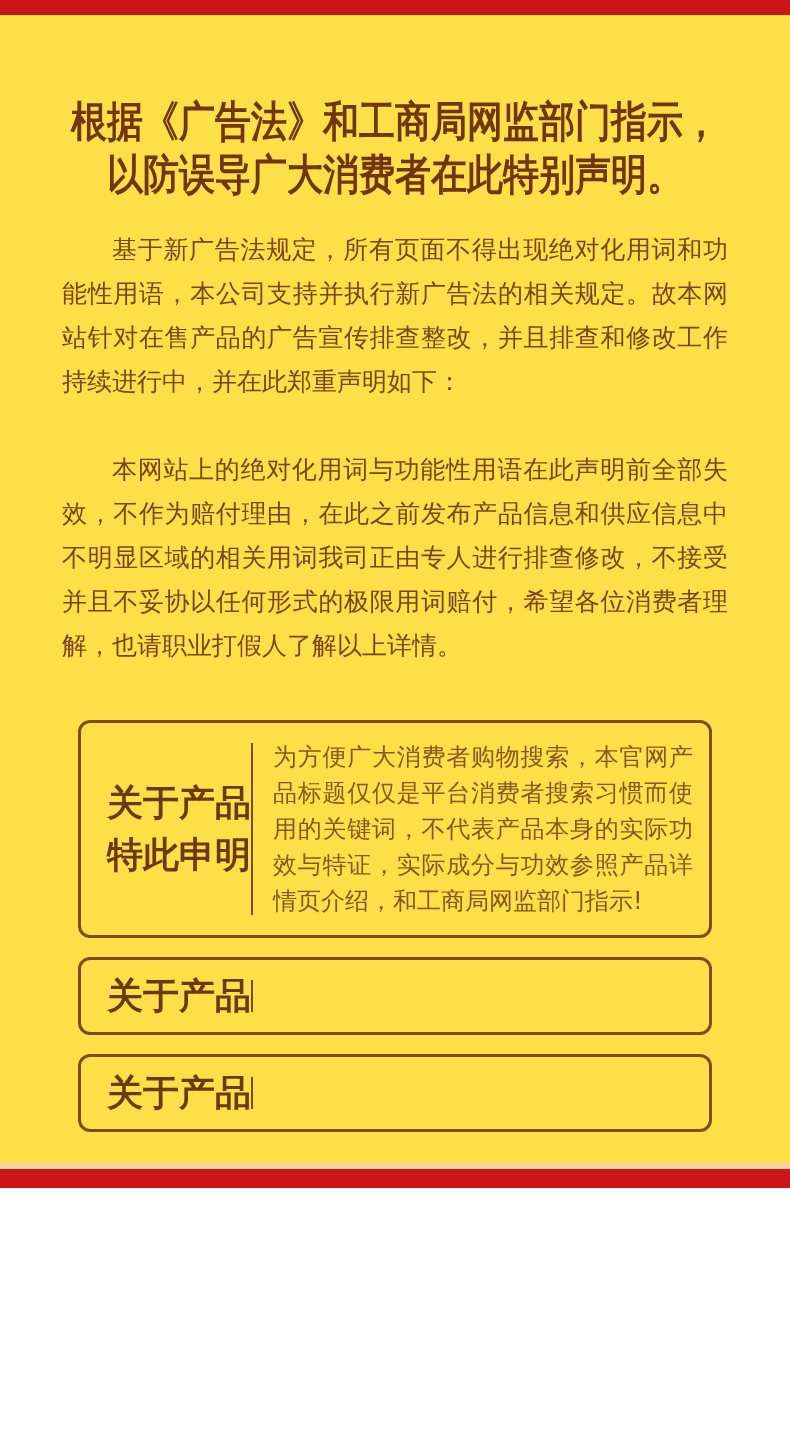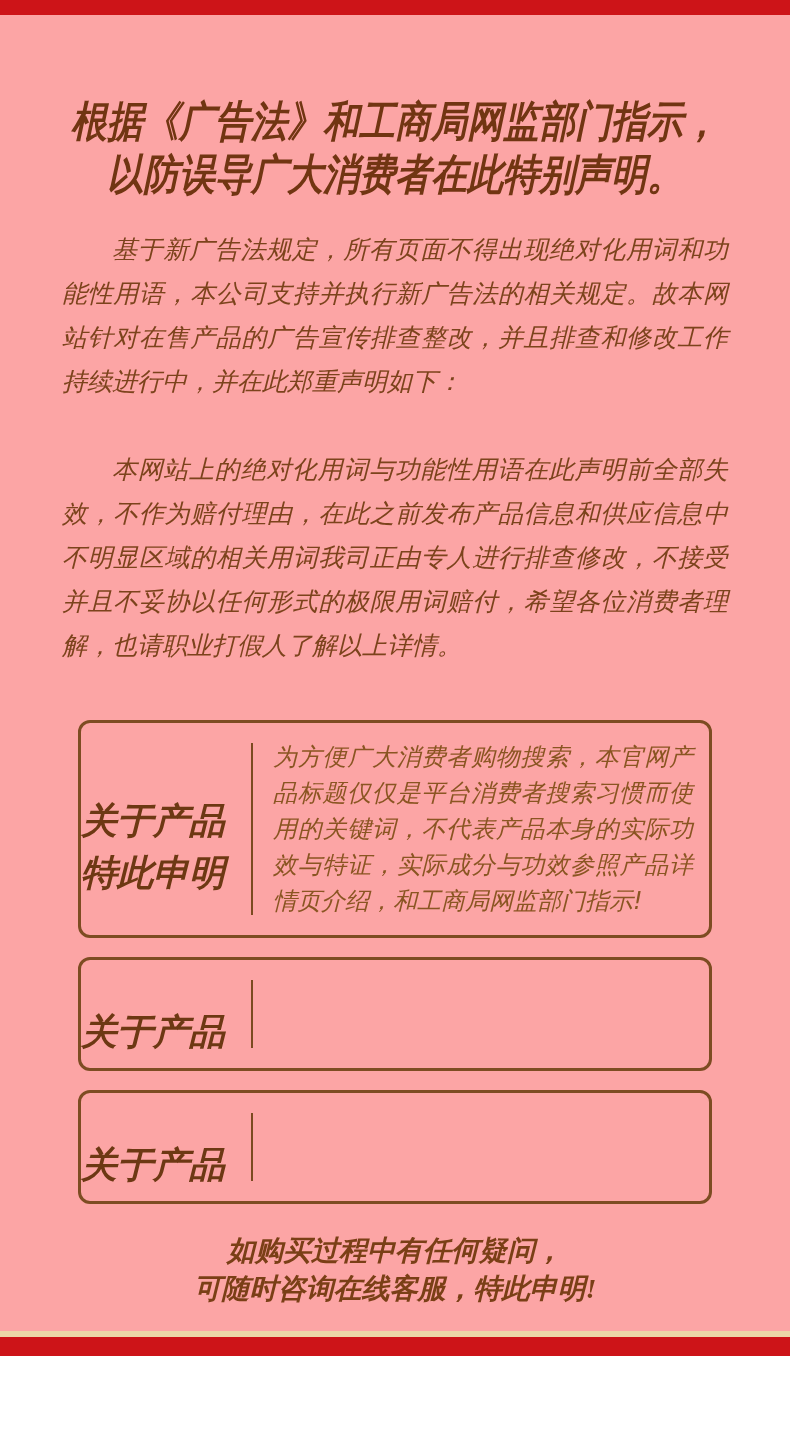--- a/index.html
+++ b/index.html
@@ -4,24 +4,23 @@
 <style>
   html, body { margin: 0; padding: 0; }
   body {
     width: 790px;
     font-family: "Liberation Serif", "DejaVu Serif", serif;
     background: #ffffff;
   }
   .page {
     position: relative;
     width: 790px;
-    height: 1356px;
-    background: #fca5a5;
+    height: 1188px;
+    background: #fde047;
     overflow: hidden;
-    font-style: italic;
   }
   .band { position: absolute; left: 0; width: 790px; background: #cd1418; }
   .band-top { top: 0; height: 15px; }
   .band-bottom { bottom: 0; height: 19px; }
   .pre-band { position: absolute; left: 0; bottom: 19px; width: 790px; height: 6px; background: #ecd6a7; }
 
   .title {
     margin: 78px 0 0 0;
     padding-top: 15px; 
     text-align: center;
@@ -52,26 +51,25 @@
     align-items: center;
     border: 3px solid #7d4c22;
     border-radius: 12px;
     padding: 10px 0;
     box-sizing: border-box;
   }
   .box + .box { margin-top: 19px; }
   .box-label {
     width: 170px;
     flex: none;
-    text-align: left;
+    text-align: right;
     font-size: 36px;
     font-weight: bold;
     line-height: 52px;
     color: #6d3813;
-    margin-top: 36px;
   }
   .box-label span { display: block; }
   .box-divider {
     width: 2px;
     flex: none;
     align-self: stretch;
     margin: 10px 0;
     background: #7b4a20;
   }
   .box-text {

